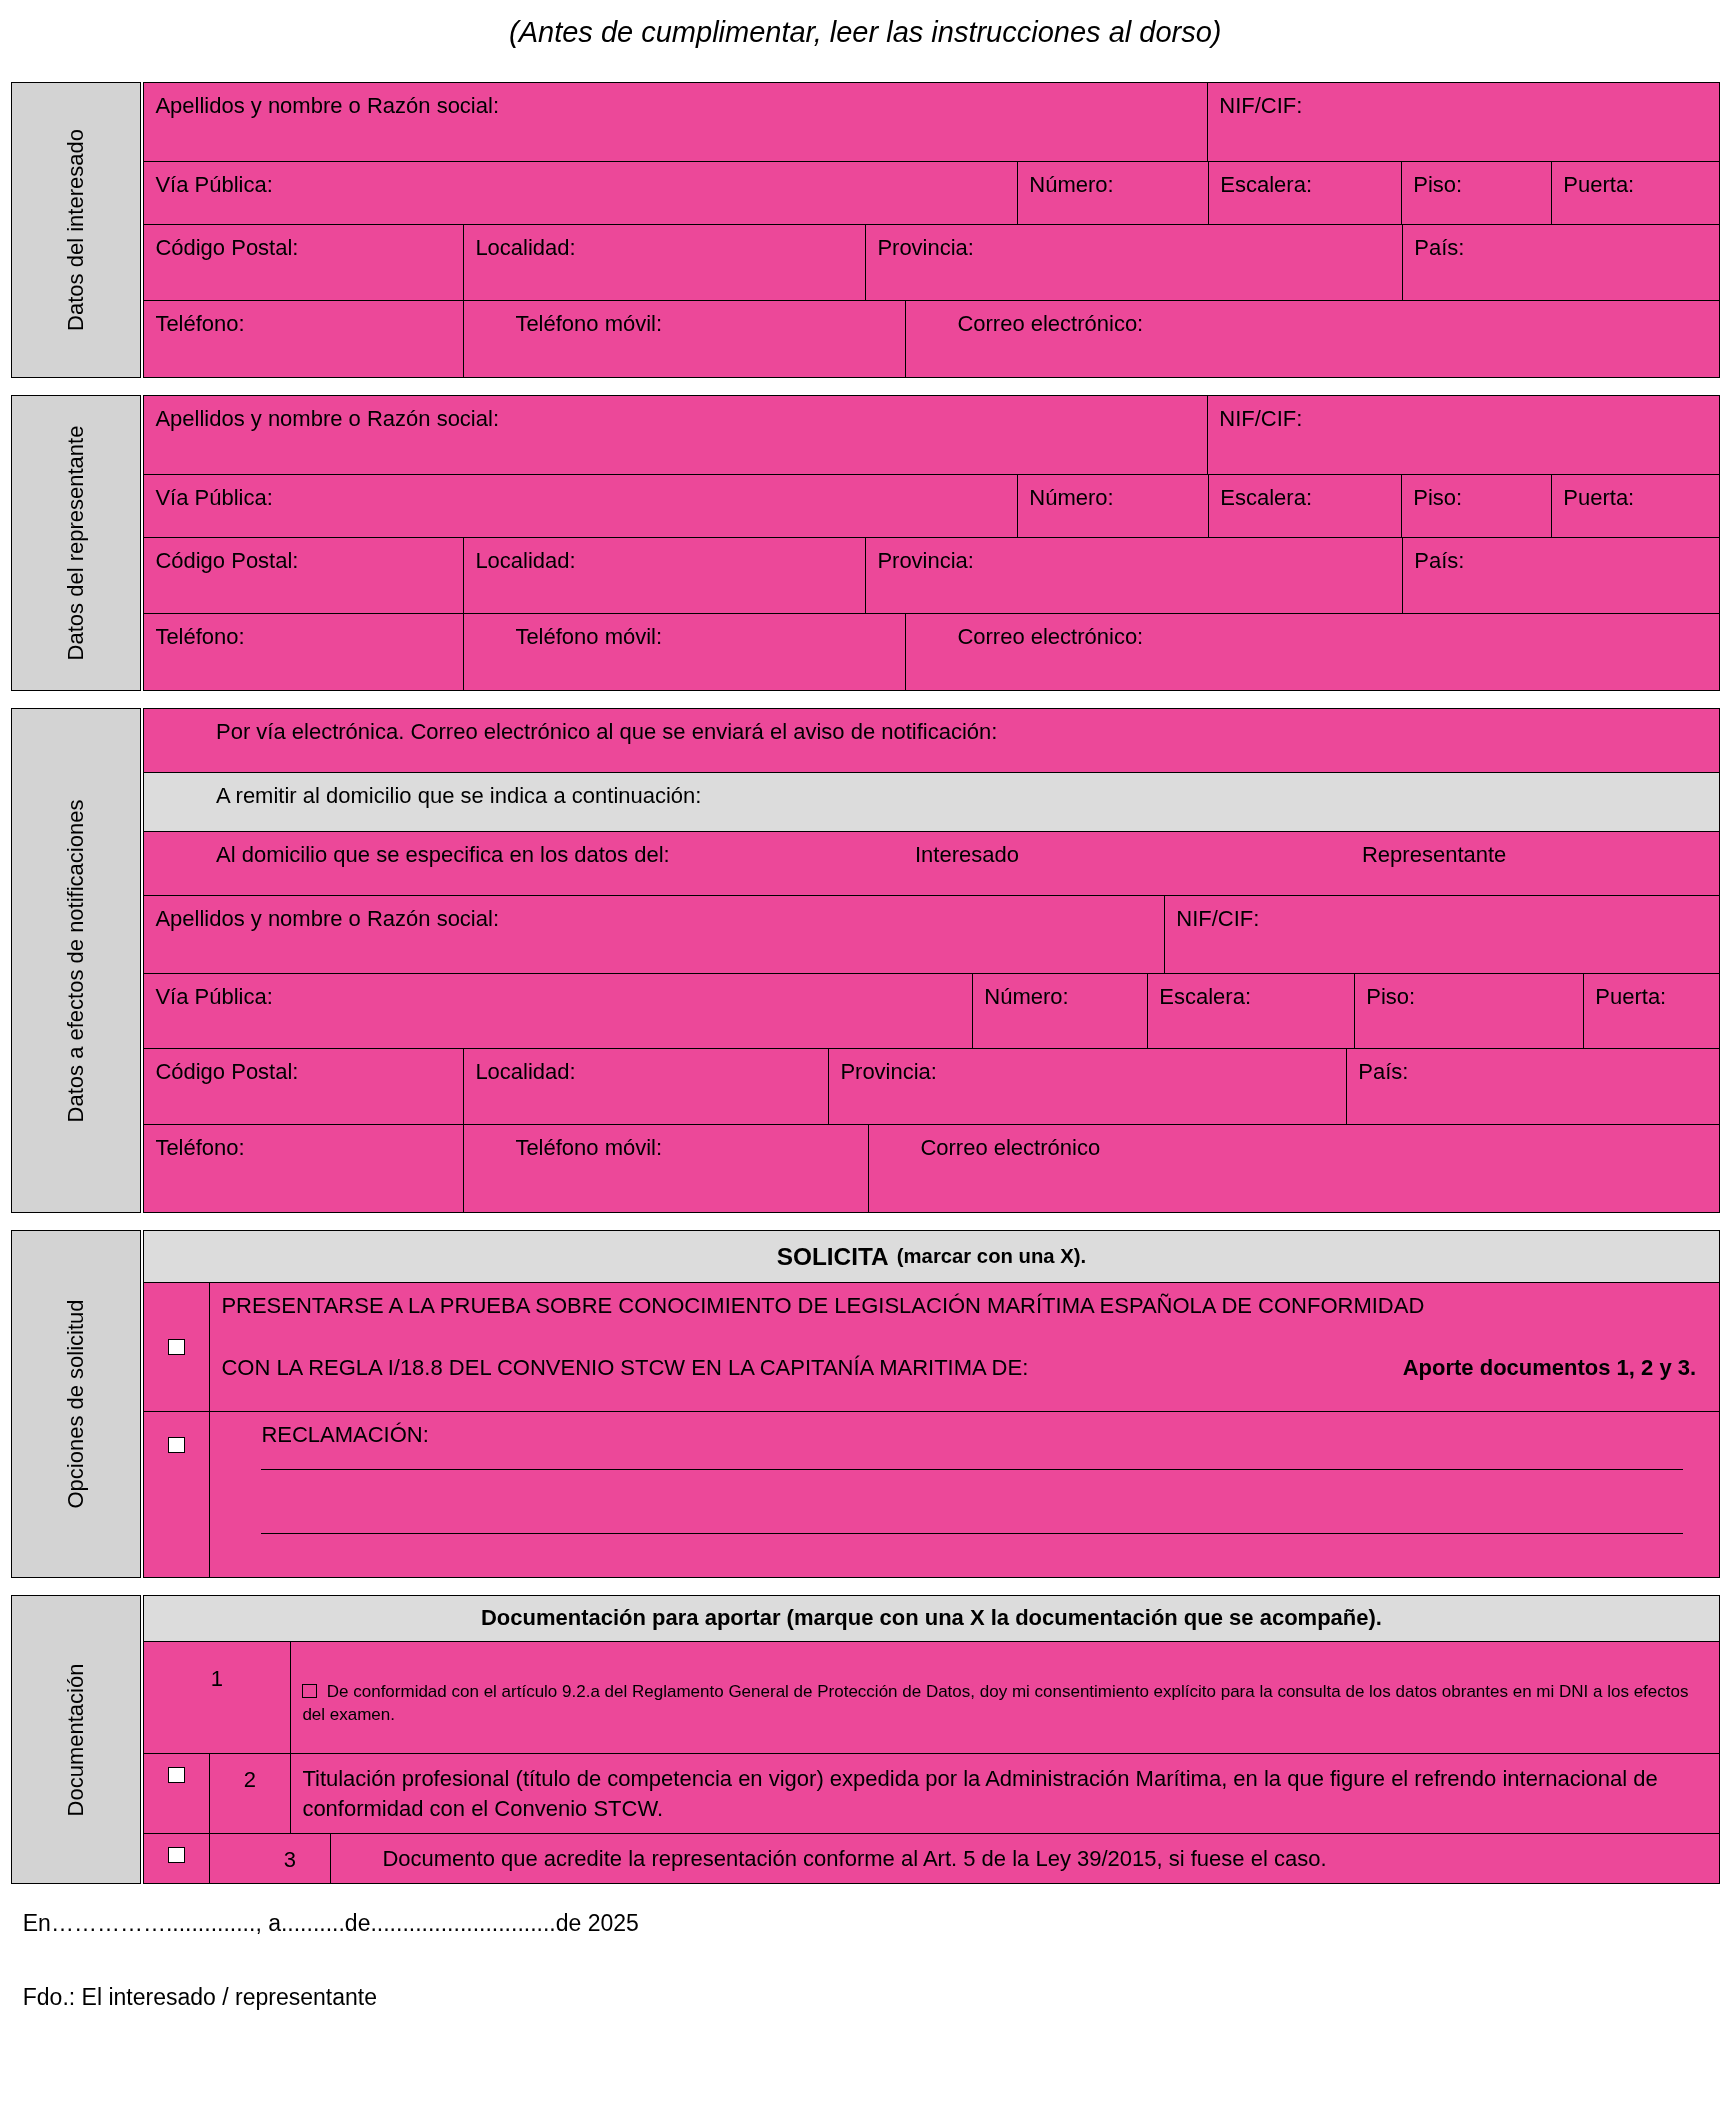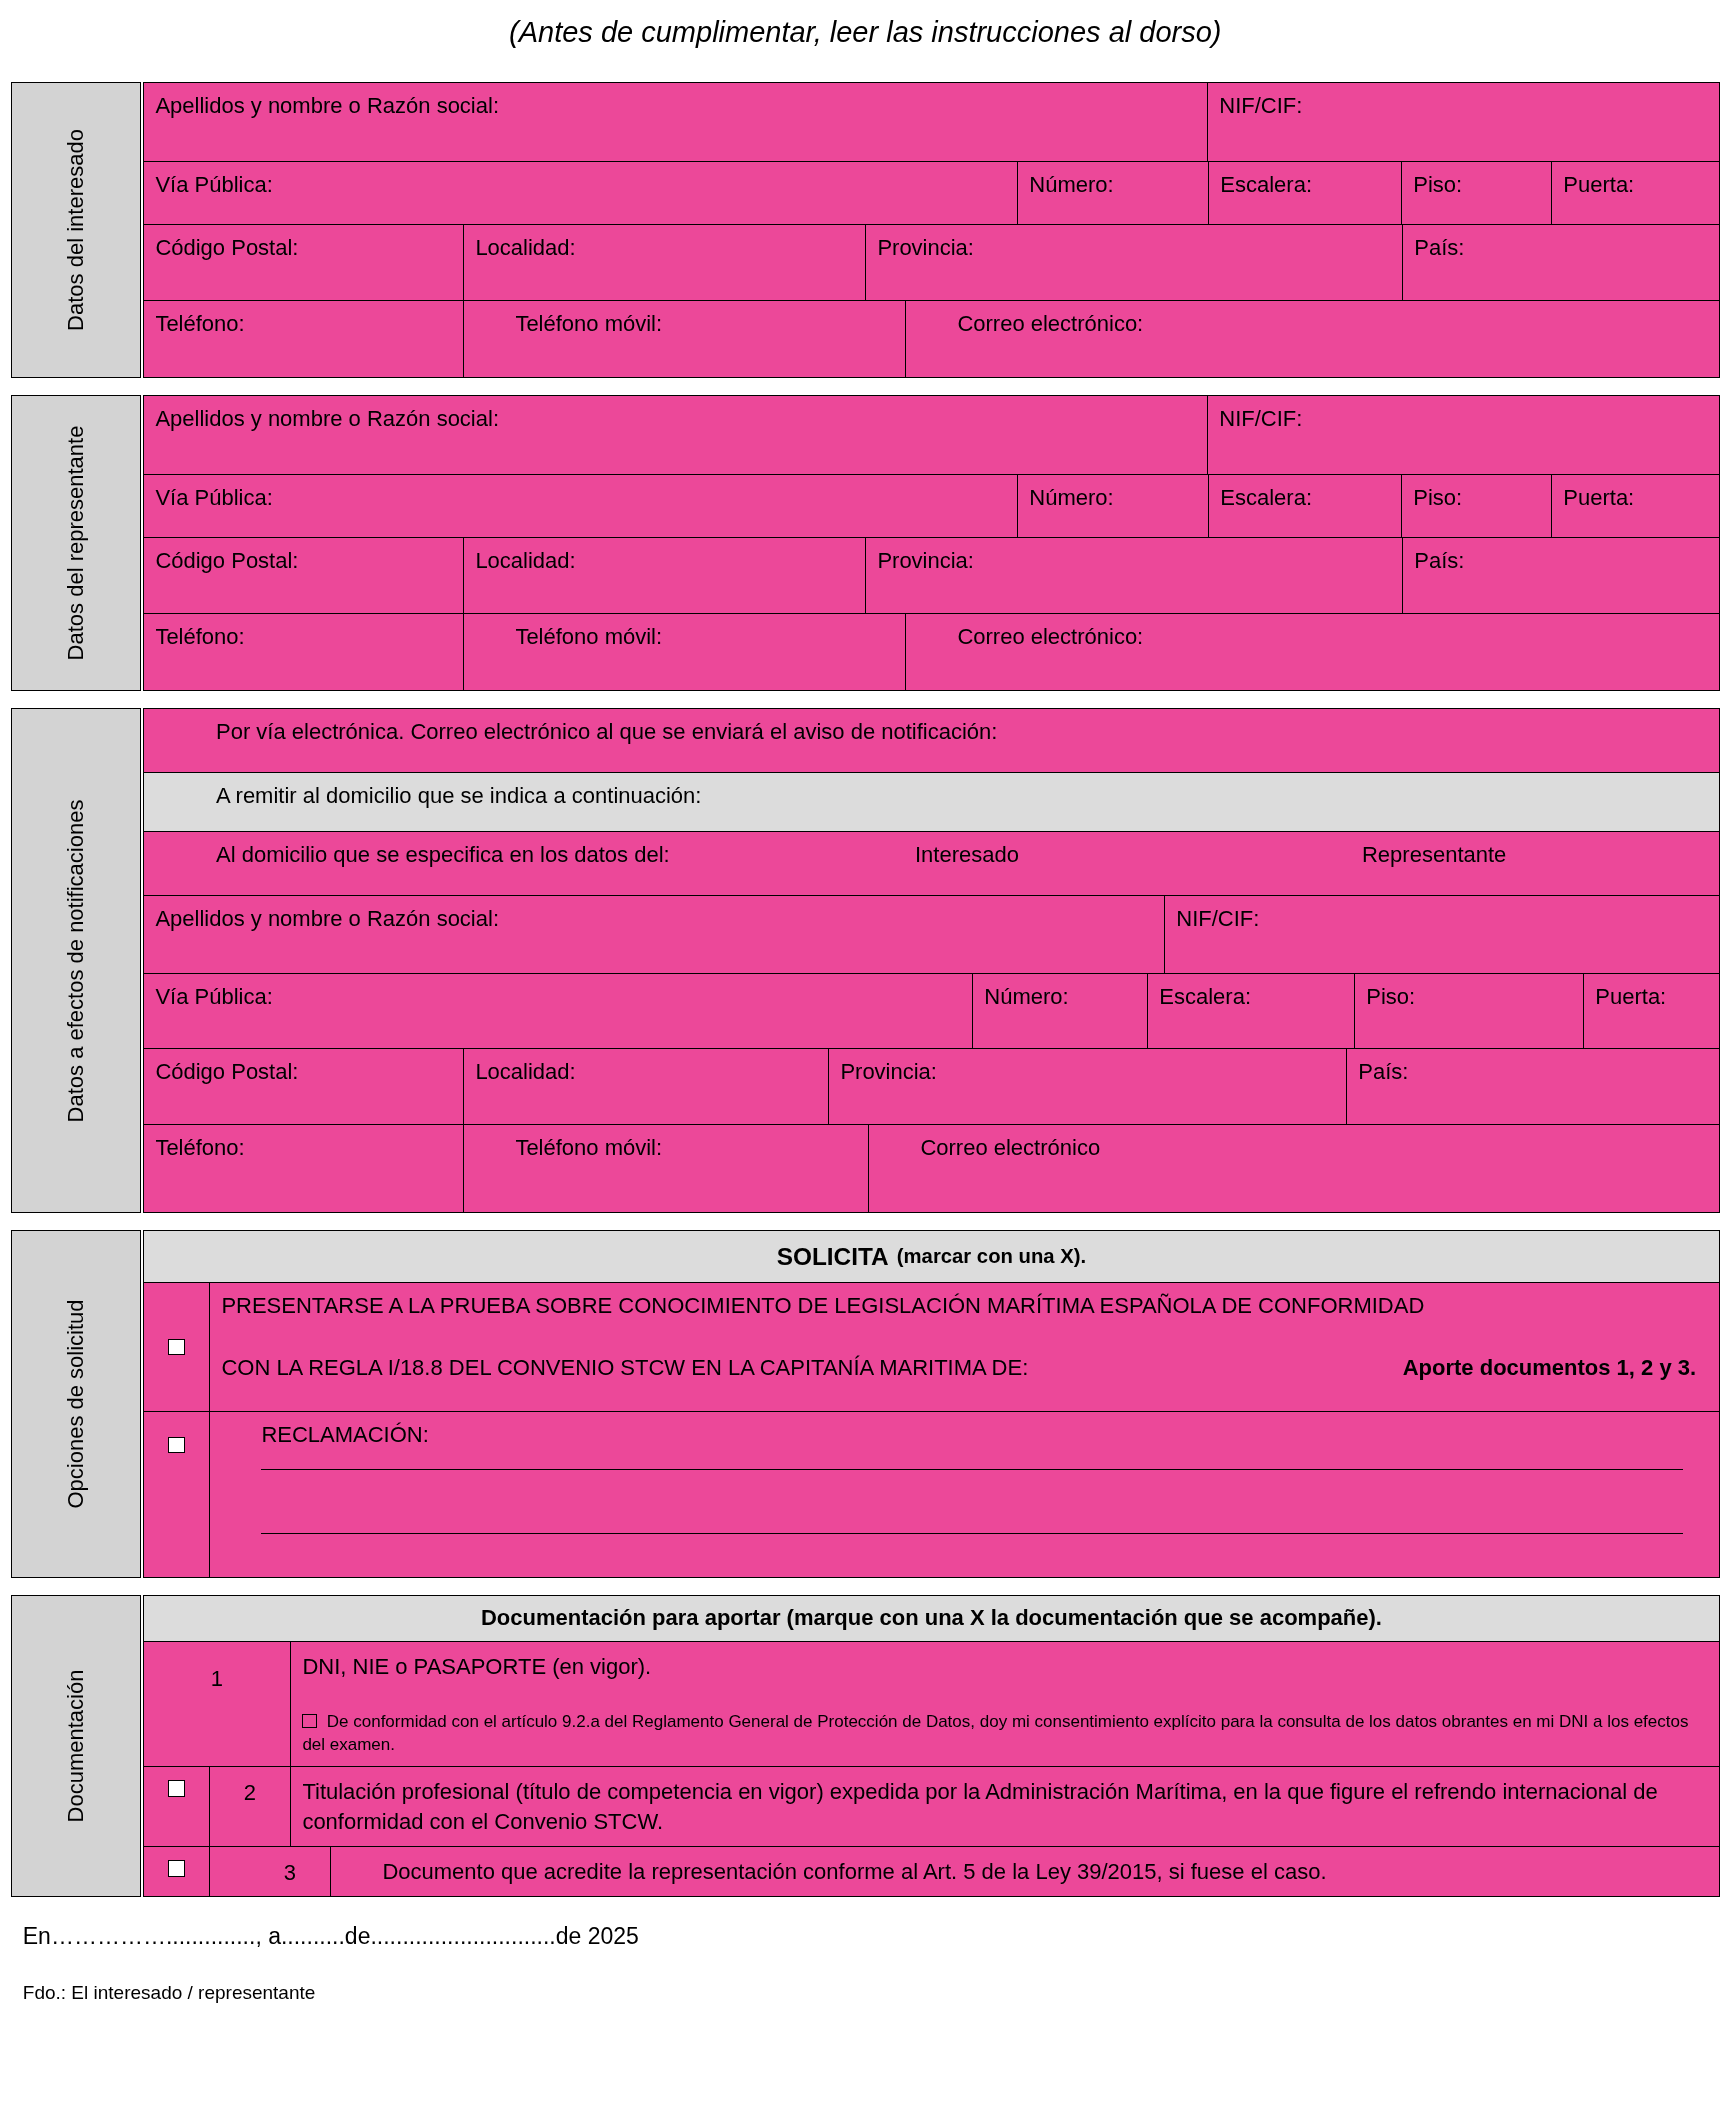--- a/index.html
+++ b/index.html
@@ -54,21 +54,21 @@
   .ul1 { margin-top:21px; }
   .ul2 { margin-top:63px; }
 
   .doc-hdr-cell { text-align:center; font-weight:bold; font-size:22px; padding-top:9px; }
   .doc1-consent { margin-top:29px; font-size:17px; line-height:1.35; }
   .cb-inline { width:14.6px; height:14.6px; border:1.6px solid #000; display:inline-block; vertical-align:-1.6px; margin-right:9.8px; }
   .doc-text { font-size:22px; line-height:1.35; }
 
   .footer { margin-top:26px; padding-left:12.2px; }
   .date-line { font-size:23px; }
-  .sig-line { font-size:19px; margin-top:32px; }
+  .sig-line { font-size:23px; margin-top:47px; }
 </style>
 </head>
 <body>
 
 <div class="page">
 
   <div class="title">(Antes de cumplimentar, leer las instrucciones al dorso)</div>
 
   <div class="section">
     <div class="vlabel">
@@ -213,21 +213,20 @@
     <div class="vlabel">
       <span class="vtext">Documentación</span>
     </div>
     <div class="tbl">
       <div class="trow rh54 gray">
         <div class="tcell grow doc-hdr-cell">Documentación para aportar (marque con una X la documentación que se acompañe).</div>
       </div>
       <div class="trow rh138">
         <div class="tcell w181 numcell1">1</div>
         <div class="tcell grow doc-text">
-          <div>DNI, NIE o PASAPORTE (en vigor).</div>
           <div class="doc1-consent">
             <span class="cb-inline"></span><span>De conformidad con el artículo 9.2.a del Reglamento General de Protección de Datos, doy mi consentimiento explícito para la consulta de los datos obrantes en mi DNI a los efectos del examen.</span>
           </div>
         </div>
       </div>
       <div class="trow rh92">
         <div class="tcell w81 cb-top14">
           <span class="cbox"></span>
         </div>
         <div class="tcell w100 numcell">2</div>

